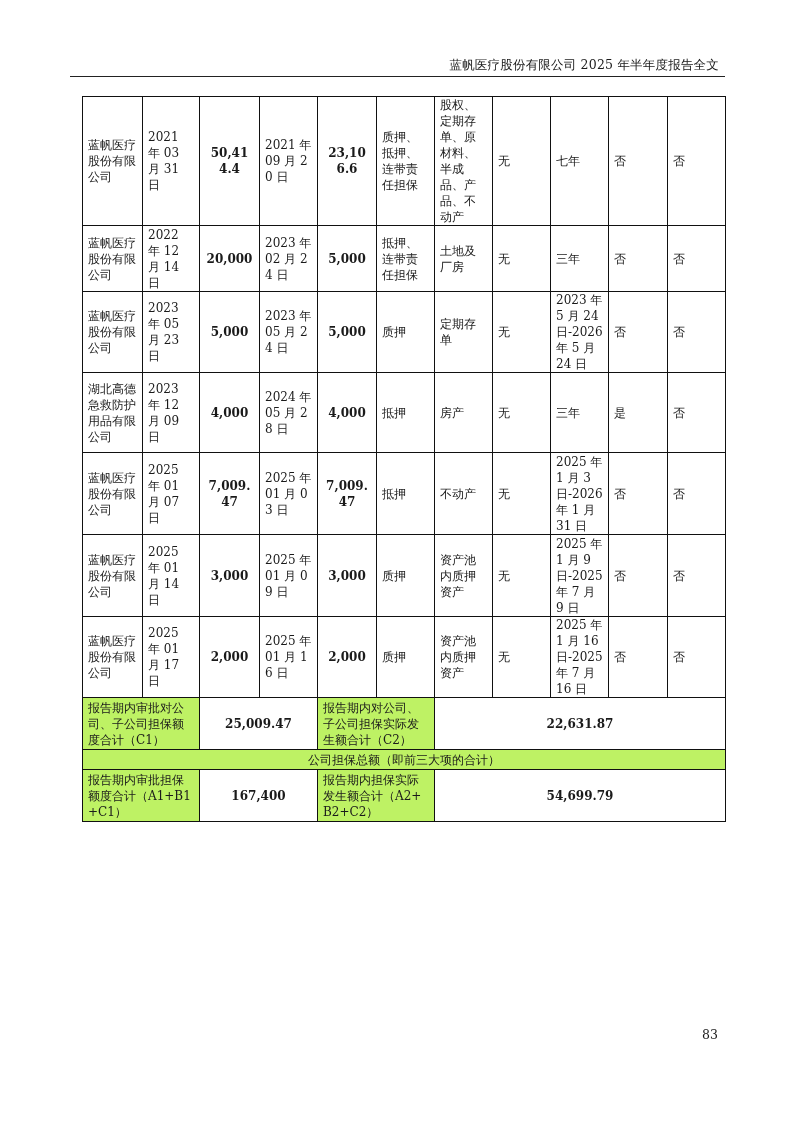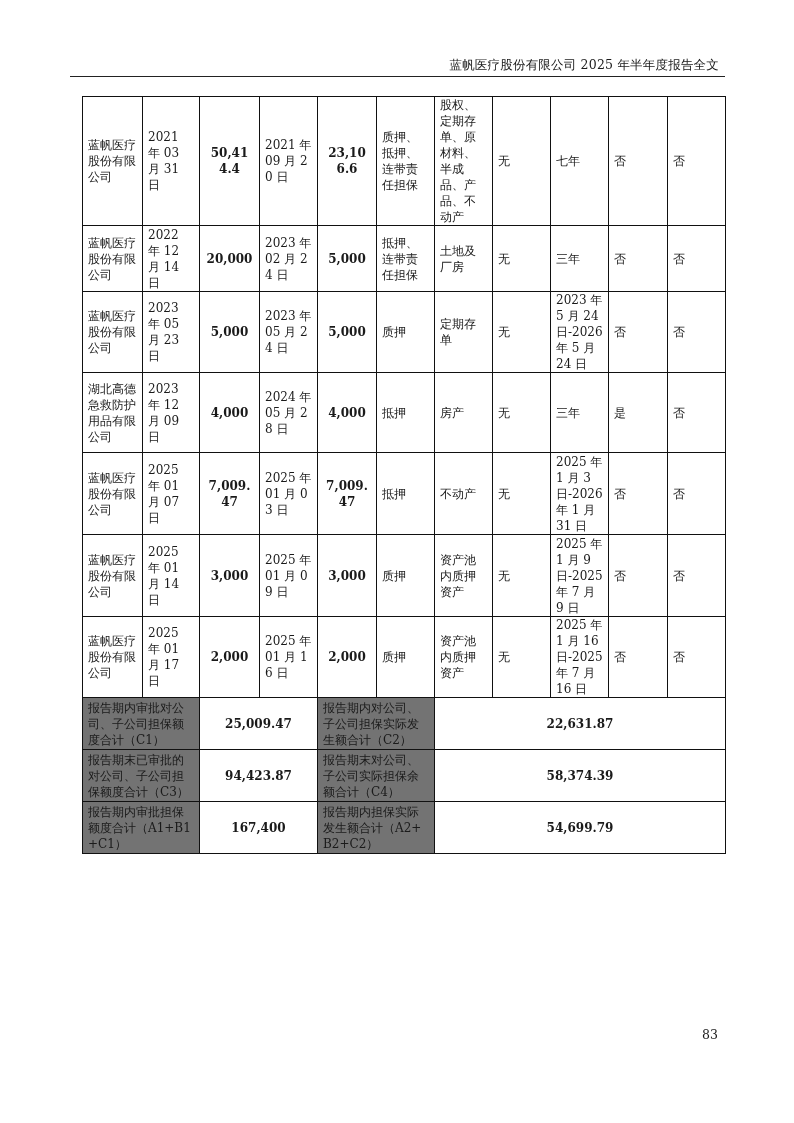--- a/index.html
+++ b/index.html
@@ -3,21 +3,21 @@
 <meta charset="utf-8">
 <style>
   html, body { margin: 0; padding: 0; background: #ffffff; }
   body { width: 794px; height: 1123px; position: relative; overflow: hidden;
          font-family: "DejaVu Serif", "Liberation Serif", serif; color: #1a1a1a; }
   .header-title { position: absolute; top: 57px; right: 75px; font-size: 12.5px; letter-spacing: 0.2px; }
   .header-rule { position: absolute; top: 76px; left: 70px; width: 655px; height: 0; border-top: 1.2px solid #222; }
   table.main { position: absolute; left: 82px; top: 96px; border-collapse: collapse; table-layout: fixed; width: 643px; }
   table.main td { border: 1.3px solid #111; font-size: 12px; line-height: 16px; padding: 0 5px; vertical-align: middle; word-break: break-all; }
   td.num { text-align: center; font-weight: bold; }
-  td.gray { background: #737373; }
+  td.gray { background: #bef264; }
   td.center { text-align: center; }
   .page-number { position: absolute; top: 1027px; right: 76px; font-size: 12.5px; }
 </style>
 </head>
 <body>
 
 <div class="header-title">蓝帆医疗股份有限公司 2025 年半年度报告全文</div>
 <div class="header-rule"></div>
 
 <table class="main">
@@ -127,25 +127,22 @@
         <td>否</td>
       </tr>
     </tbody>
   <tbody>
     <tr style="height:52px">
       <td class="gray" colspan="2">报告期内审批对公司、子公司担保额度合计（C1）</td>
       <td class="num" colspan="2">25,009.47</td>
       <td class="gray" colspan="2">报告期内对公司、子公司担保实际发生额合计（C2）</td>
       <td class="num" colspan="5">22,631.87</td>
     </tr>
-    <tr style="height:52px">
-      <td class="gray" colspan="2">报告期末已审批的对公司、子公司担保额度合计（C3）</td>
-      <td class="num" colspan="2">94,423.87</td>
-      <td class="gray" colspan="2">报告期末对公司、子公司实际担保余额合计（C4）</td>
-      <td class="num" colspan="5">58,374.39</td>
+    <tr style="height:20px">
+      <td class="gray center" colspan="11">公司担保总额（即前三大项的合计）</td>
     </tr>
     <tr style="height:52px">
       <td class="gray" colspan="2">报告期内审批担保额度合计（A1+B1+C1）</td>
       <td class="num" colspan="2">167,400</td>
       <td class="gray" colspan="2">报告期内担保实际发生额合计（A2+B2+C2）</td>
       <td class="num" colspan="5">54,699.79</td>
     </tr>
   </tbody>
 </table>
 

